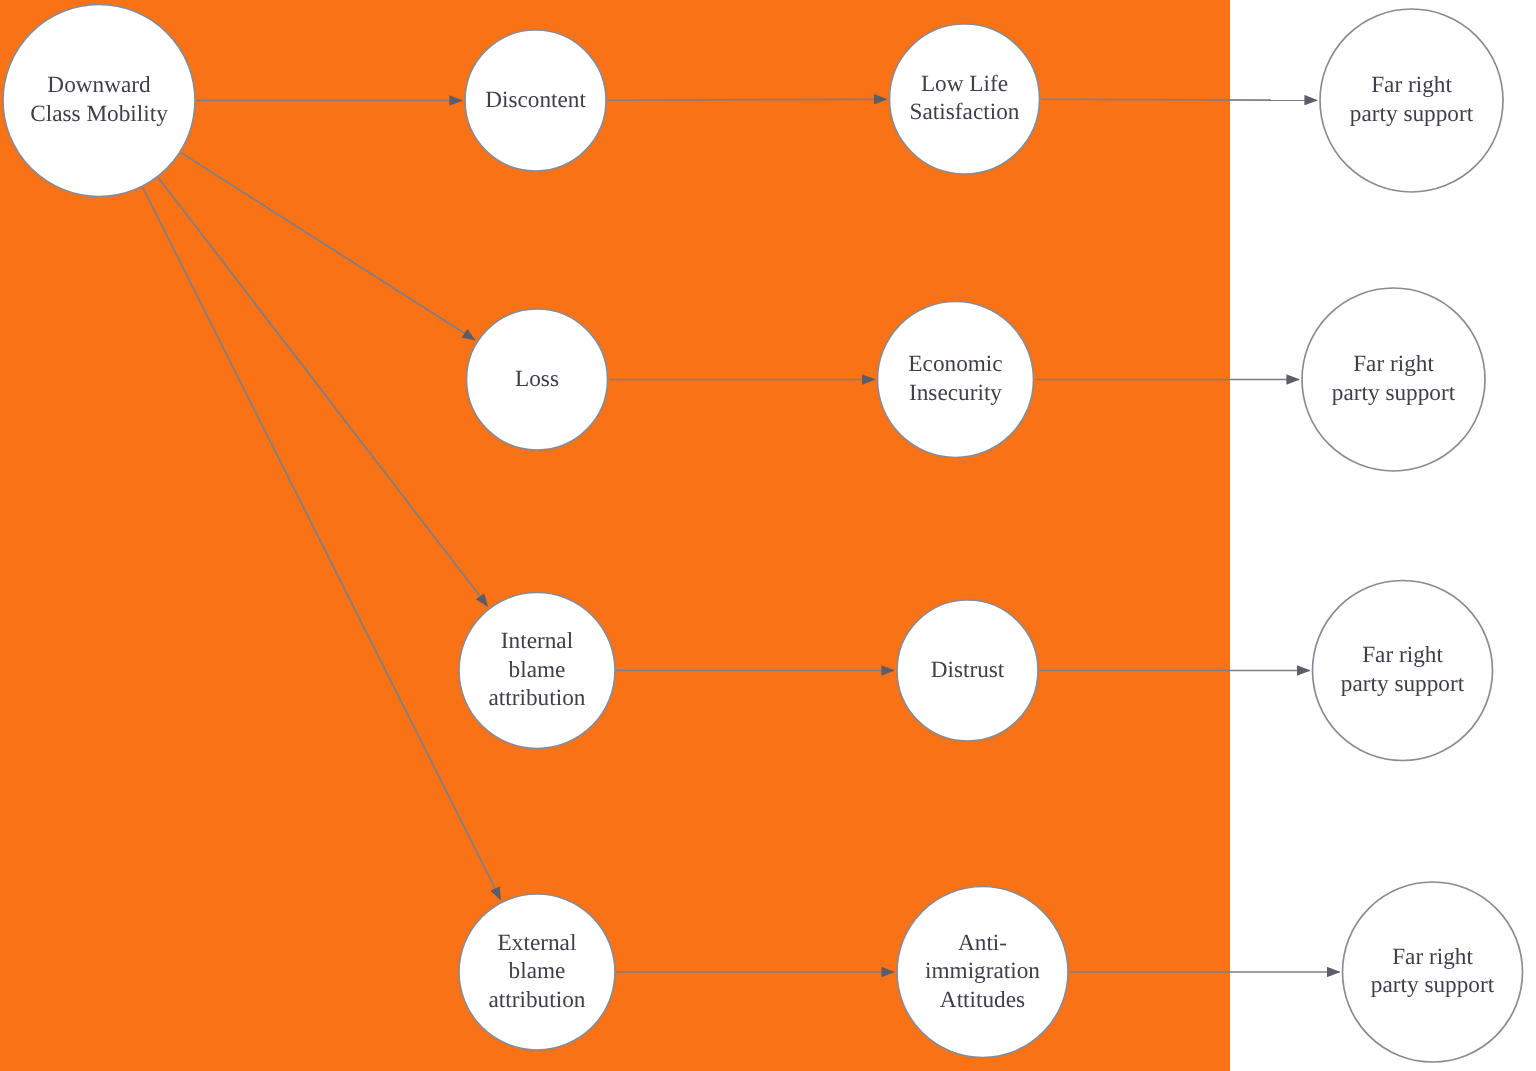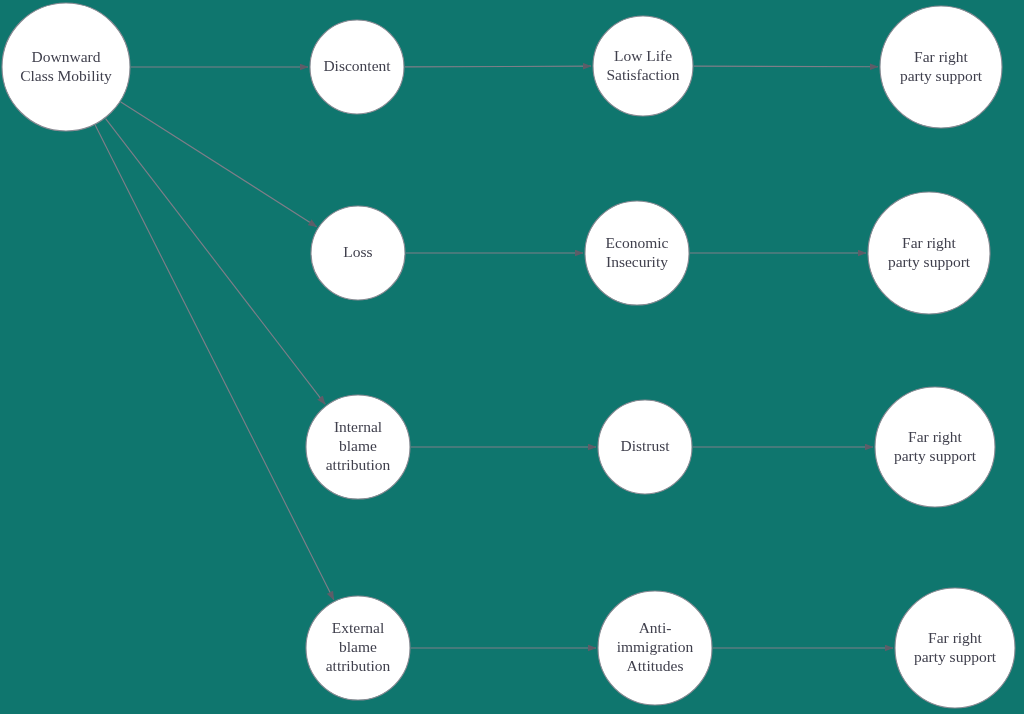--- a/index.html
+++ b/index.html
@@ -9,23 +9,23 @@
     background: #ffffff;
   }
   body {
     width: 1024px;
     height: 714px;
     overflow: hidden;
     font-family: "Liberation Serif", "DejaVu Serif", serif;
   }
   #diagram-root {
     position: relative;
-    width: 1024px;
+    width: 820px;
     height: 714px;
-    background: #0f766e;
+    background: #f97316;
   }
   svg#diagram-canvas {
     position: absolute;
     left: 0;
     top: 0;
     width: 1024px;
     height: 714px;
     display: block;
   }
   .node-circle {

